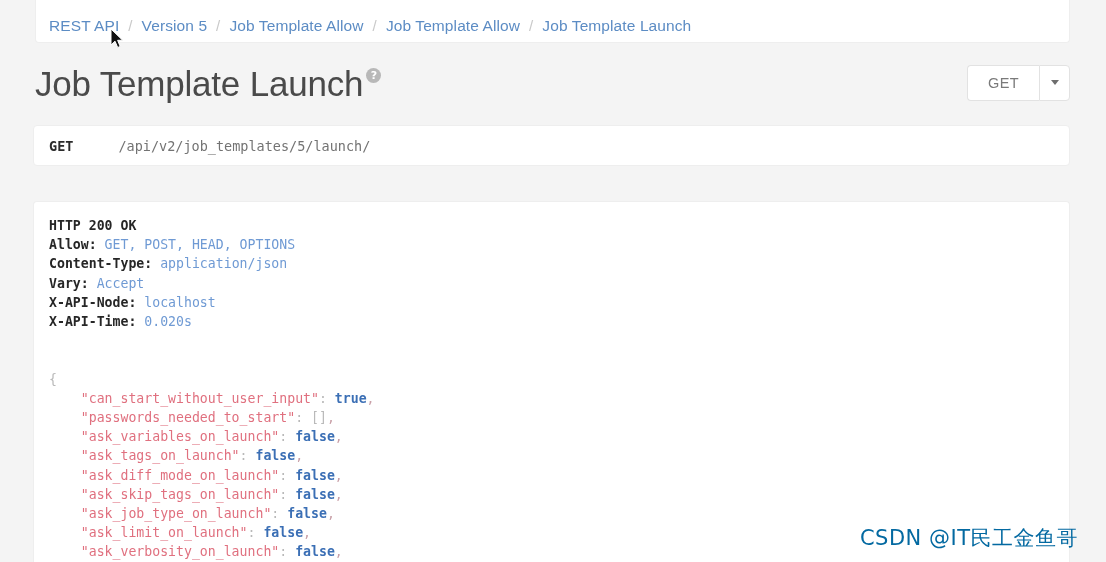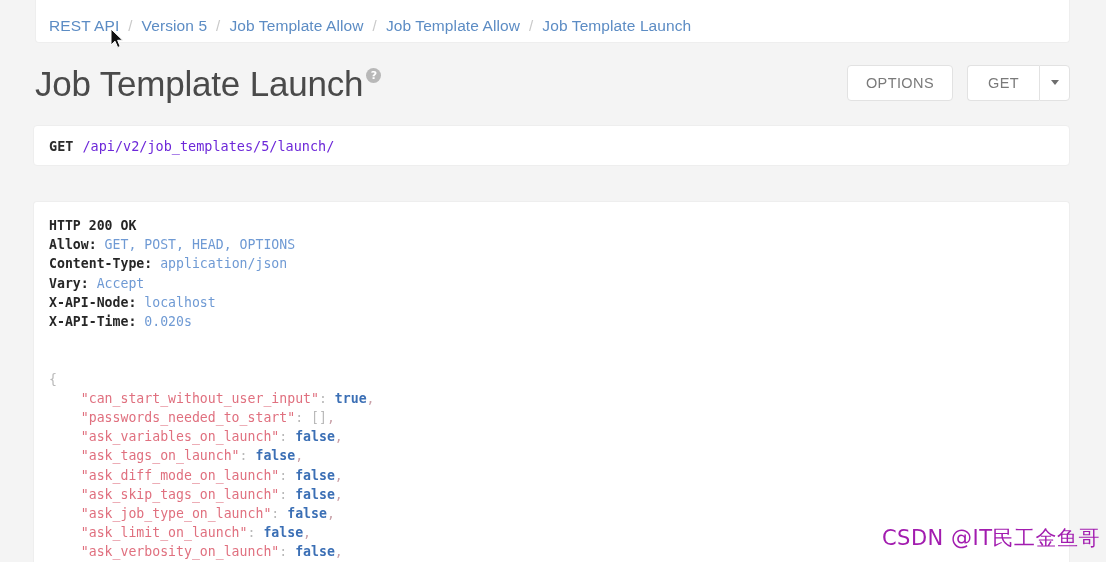--- a/index.html
+++ b/index.html
@@ -156,21 +156,22 @@
     font-family: "DejaVu Sans Mono", monospace;
     font-size: 13.5px;
     color: #3c3c3c;
   }
   .request-bar .method {
     font-weight: bold;
     margin-right: 9px;
     color: #2b2b2b;
   }
   .request-bar .path {
-    color: #6d28d9;
+    color: #737373;
+    margin-left: 36px;
   }
 
   
   .response-panel {
     position: absolute;
     left: 33px;
     top: 201px;
     width: 1037px;
     height: 374px;
     background: #ffffff;
@@ -192,24 +193,24 @@
   .hk { font-weight: bold; color: #262626; }
   .hv { color: #6f9ad4; }
   .jk { color: #e0707f; }
   .jb { color: #3b6fb5; font-weight: bold; }
   .jp { color: #b9b9b9; }
   .jc { color: #c9a0a8; }
 
   
   .watermark {
     position: absolute;
-    right: 6px;
+    right: 28px;
     bottom: 10px;
     font-size: 21px;
-    color: #a21caf;
+    color: #0369a1;
     font-family: "DejaVu Sans", sans-serif;
     letter-spacing: .5px;
     white-space: nowrap;
     z-index: 30;
   }
 </style>
 </head>
 <body>
 
 <div class="breadcrumb-card">
@@ -229,21 +230,20 @@
 <svg class="cursor" viewBox="0 0 14 21">
   <path d="M1 1 L1 17 L5 13.2 L7.7 19.5 L10.2 18.4 L7.6 12.3 L12.6 12.2 Z" fill="#111111" stroke="#ffffff" stroke-width="1"></path>
 </svg>
 
 <div class="title-row">
   <h1 class="page-title">
     <span>Job Template Launch</span>
     <span class="help-icon">?</span>
   </h1>
   <div class="btn-group">
-    <button class="btn">OPTIONS</button>
     <div class="split-btn">
       <button class="btn btn-main">GET</button>
       <div class="btn-caret">
         <span class="caret"></span>
       </div>
     </div>
   </div>
 </div>
 
 <div class="request-bar">

